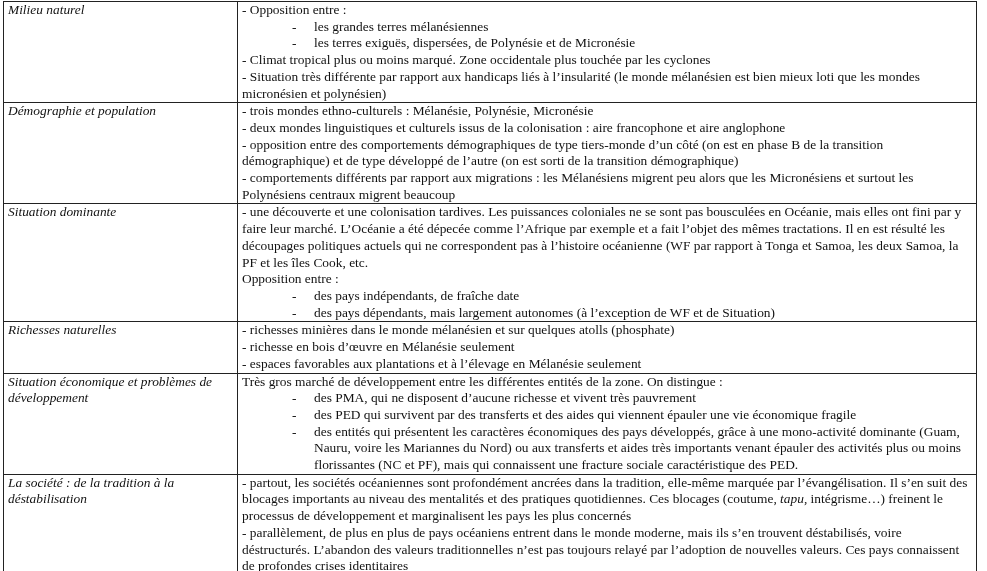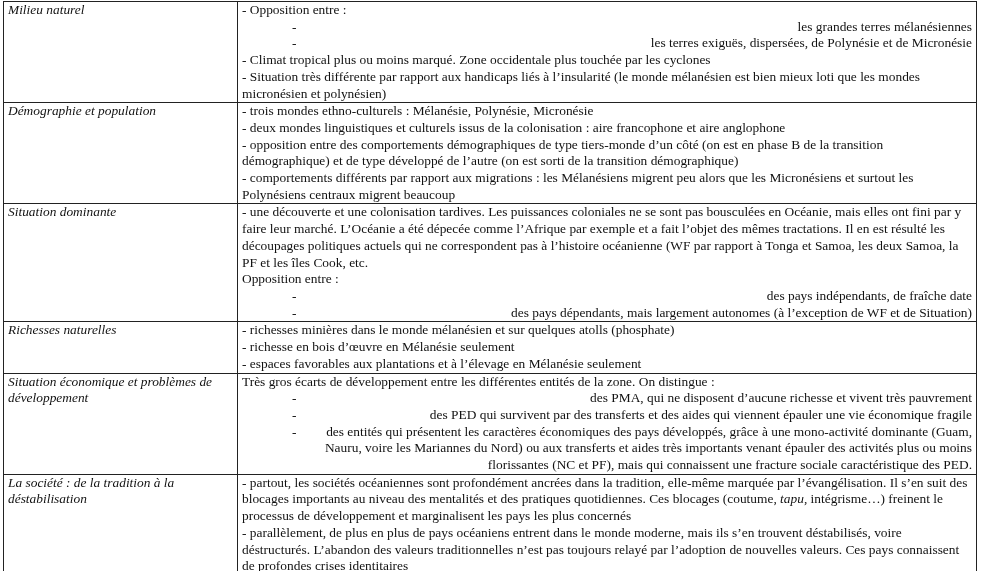--- a/index.html
+++ b/index.html
@@ -21,21 +21,21 @@
   .doc td.content { width: 730px; font-family: Liberation Serif, serif; }
   .row-1 td { height: 98px; }
   .row-2 td { height: 98px; margin-top: 39px; }
   .row-3 td { height: 117px; }
   .row-4 td { height: 49px; }
   .row-5 td { height: 99px; margin-top: 44px; }
   .row-6 td { height: 99px; }
   .line { display: block; white-space: normal; }
   .sub { display: flex; padding-left: 50px; }
   .sub .dash { width: 22px; flex: none; }
-  .sub .txt { flex: 1; text-align: right; }
+  .sub .txt { flex: 1; }
   em { font-style: italic; margin-top: 46px; }
 </style>
 </head>
 <body>
 
 <table class="doc">
   <tbody>
     <tr class="row-1">
       <td class="label">Milieu naturel</td>
       <td class="content">
@@ -80,21 +80,21 @@
       <td class="label">Richesses naturelles</td>
       <td class="content">
         <span class="line">- richesses minières dans le monde mélanésien et sur quelques atolls (phosphate)</span>
         <span class="line">- richesse en bois d’œuvre en Mélanésie seulement</span>
         <span class="line">- espaces favorables aux plantations et à l’élevage en Mélanésie seulement</span>
       </td>
     </tr>
     <tr class="row-5">
       <td class="label">Situation économique et problèmes de développement</td>
       <td class="content">
-        <span class="line">Très gros écarts de développement entre les différentes entités de la zone. On distingue :</span>
+        <span class="line">Très gros marché de développement entre les différentes entités de la zone. On distingue :</span>
         <span class="line sub">
             <span class="dash">-</span>
             <span class="txt">des PMA, qui ne disposent d’aucune richesse et vivent très pauvrement</span>
           </span>
         <span class="line sub">
             <span class="dash">-</span>
             <span class="txt">des PED qui survivent par des transferts et des aides qui viennent épauler une vie économique fragile</span>
           </span>
         <span class="line sub">
             <span class="dash">-</span>

